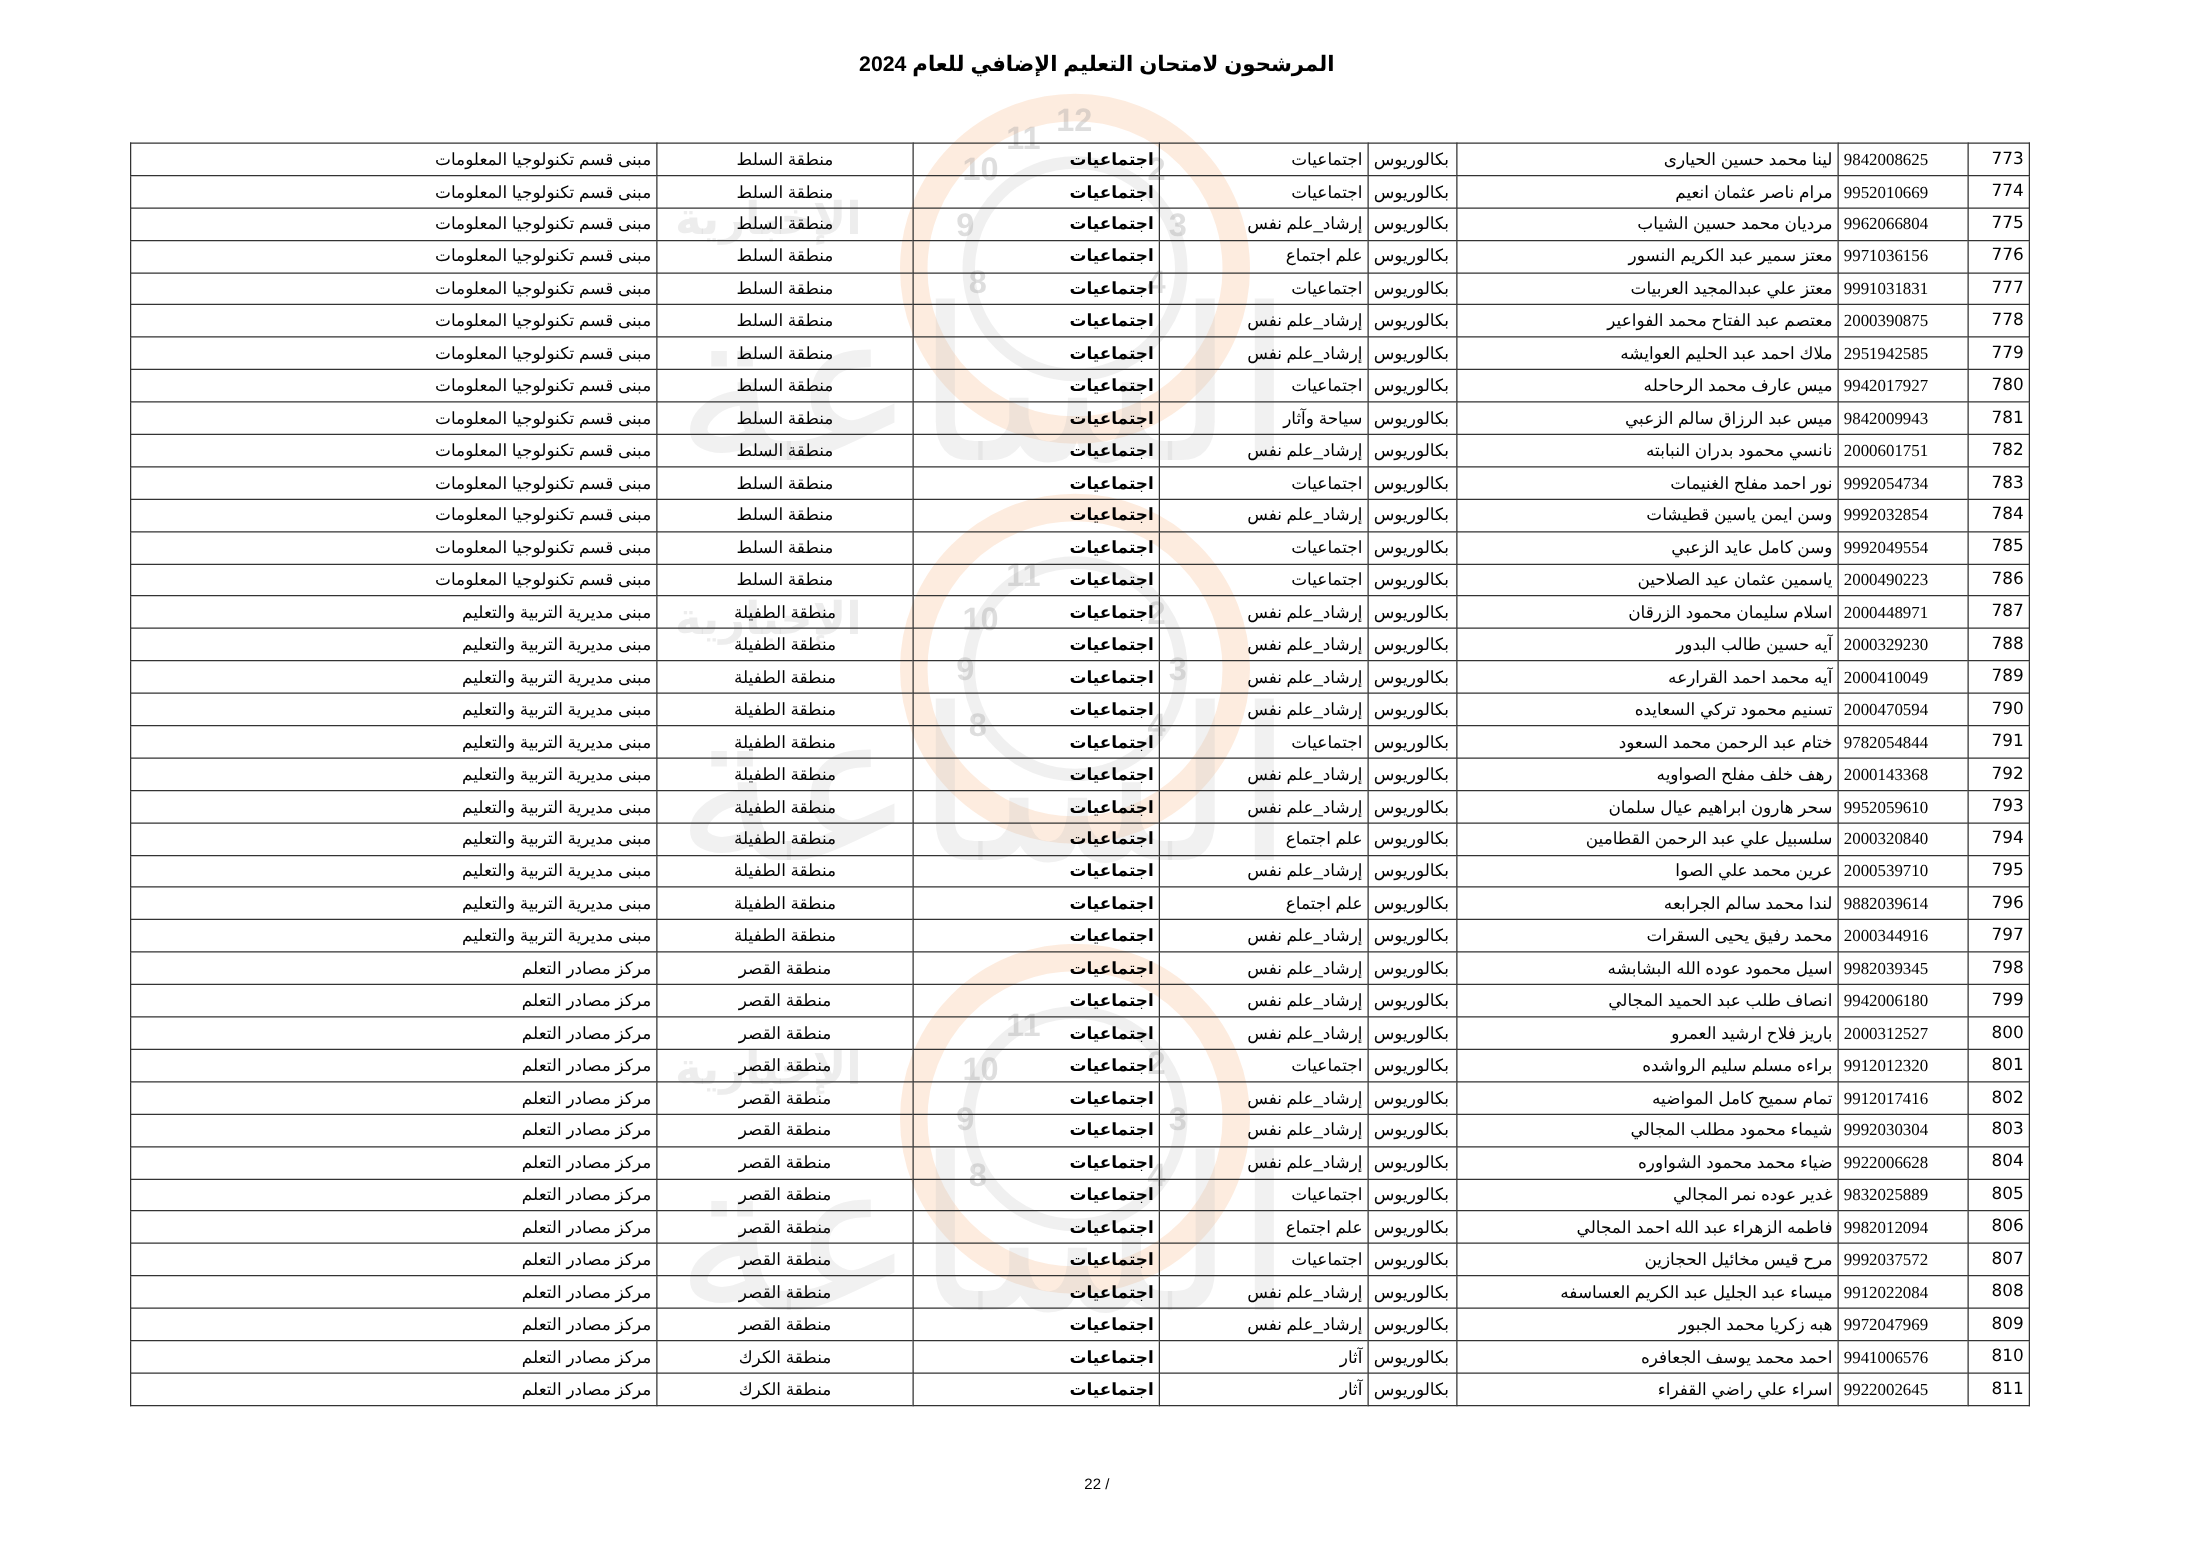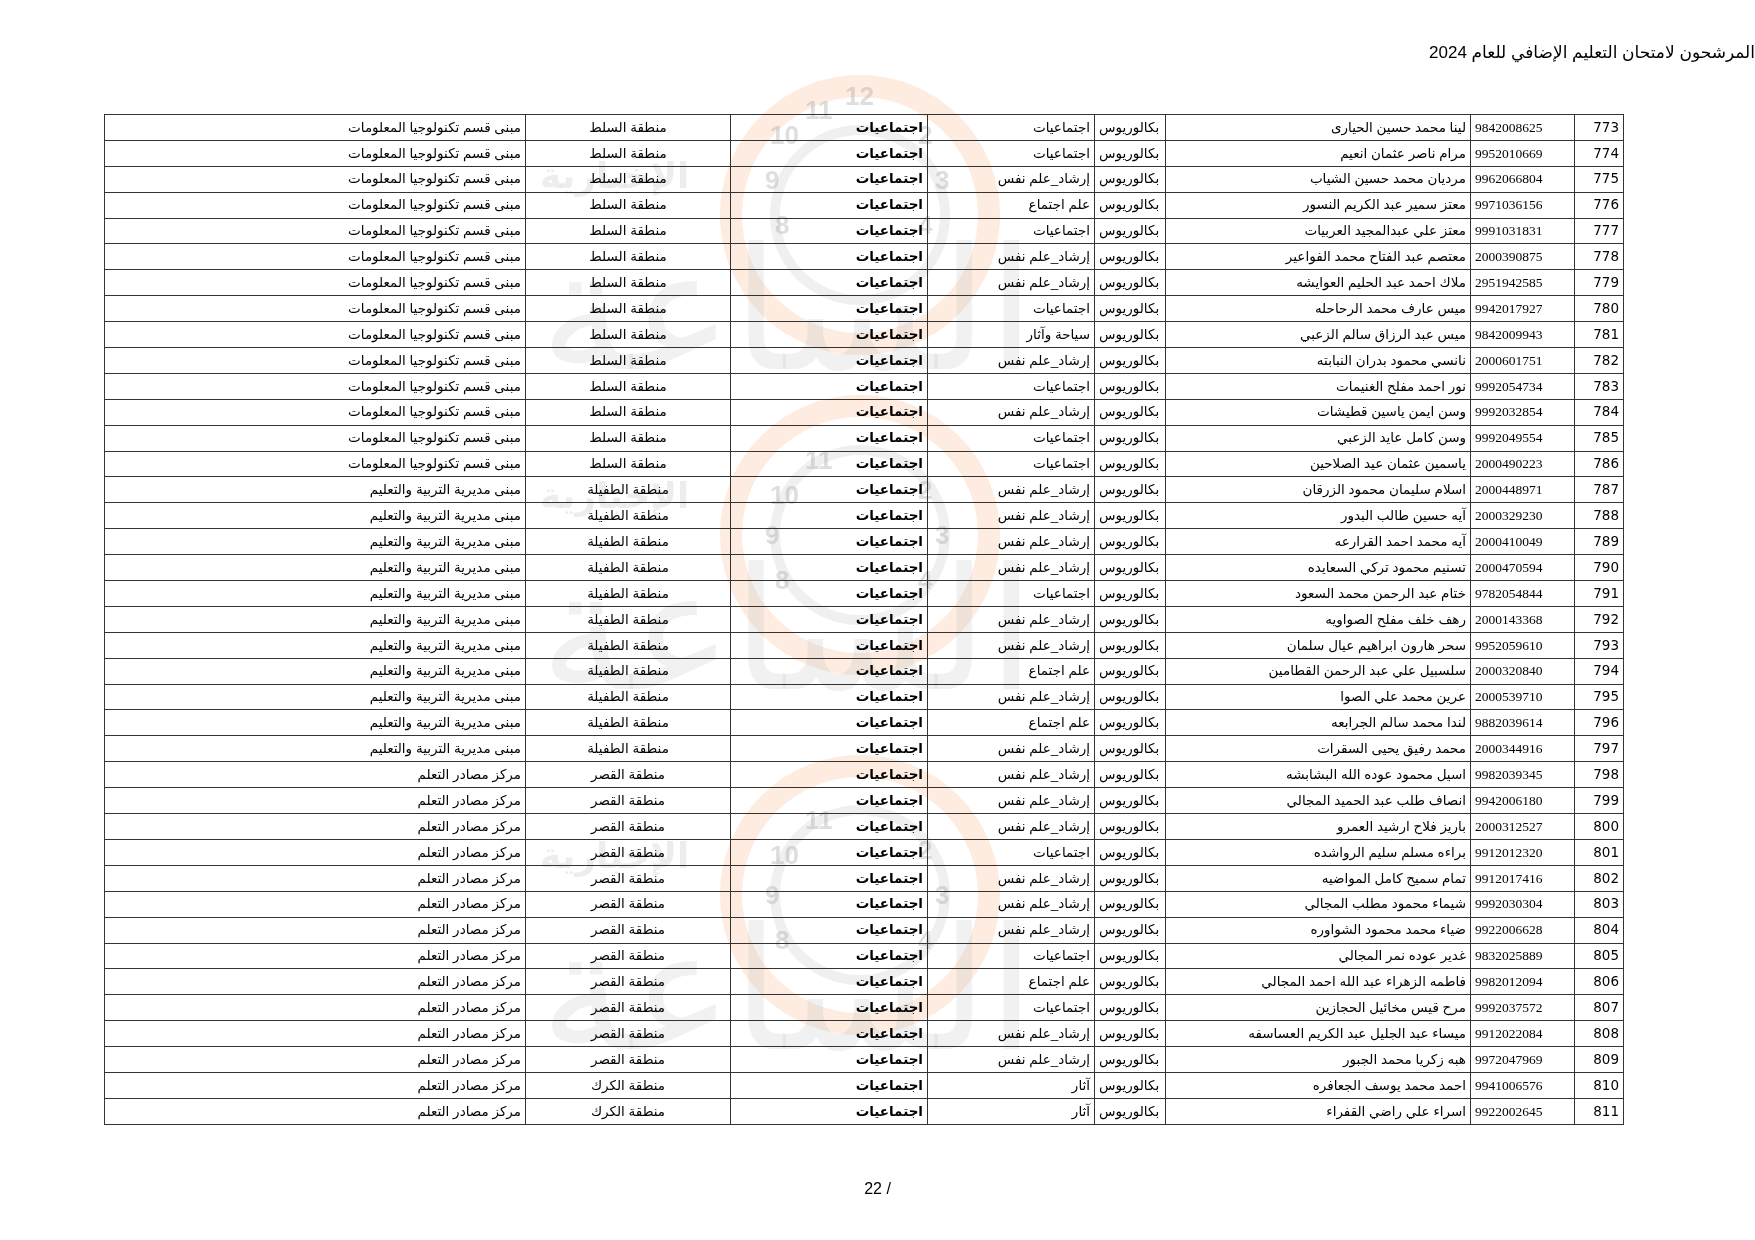--- a/index.html
+++ b/index.html
@@ -68,23 +68,25 @@
       font-size: 170px;
       line-height: 1;
       color: rgba(190, 190, 190, 0.22);
       direction: rtl;
     }
     .doc-title {
       position: absolute;
       top: 42px;
       left: 0;
       width: 1755px;
+      text-align: center;
       font-size: 17px;
       direction: rtl;
       z-index: 2;
+      font-weight: bold;
     }
     table.roster {
       position: absolute;
       top: 114px;
       left: 104px;
       width: 1520px;
       border-collapse: collapse;
       direction: rtl;
       z-index: 2;
       table-layout: fixed;
@@ -107,21 +109,21 @@
     td.c-group { width: 188px; text-align: right; font-weight: bold; }
     td.c-region { width: 196px; text-align: center; }
     td.c-venue { text-align: right; padding-right: 4px; margin-left: 41px; }
     td.c-venue span { display: inline-block; width: 180px; text-align: right; }
     .page-num {
       position: absolute;
       top: 1180px;
       left: 0;
       width: 1755px;
       text-align: center;
-      font-size: 16px;
+      font-size: 12px;
       direction: ltr;
       z-index: 2;
     }
   </style>
 </head>
 <body>
 
 <div class="watermark" style="top:75px;">
   <div class="wm-ring"></div>
   <div class="wm-inner"></div>

